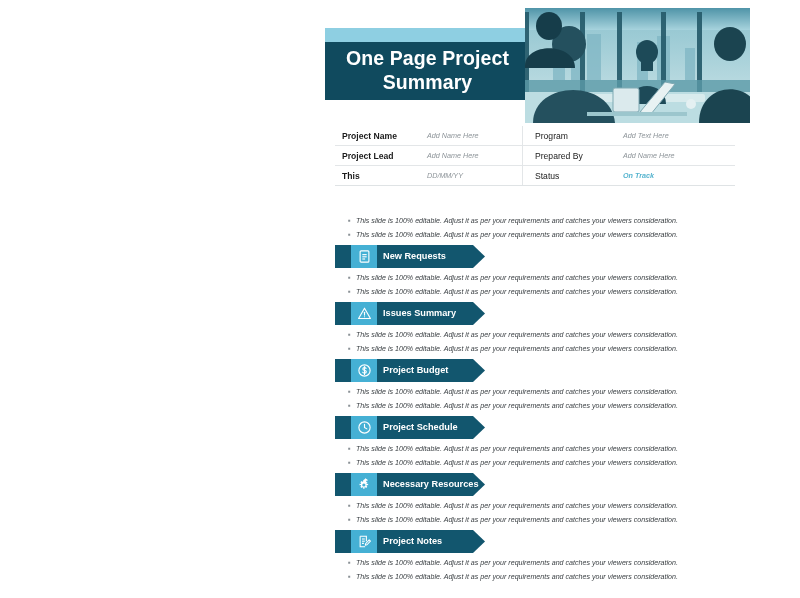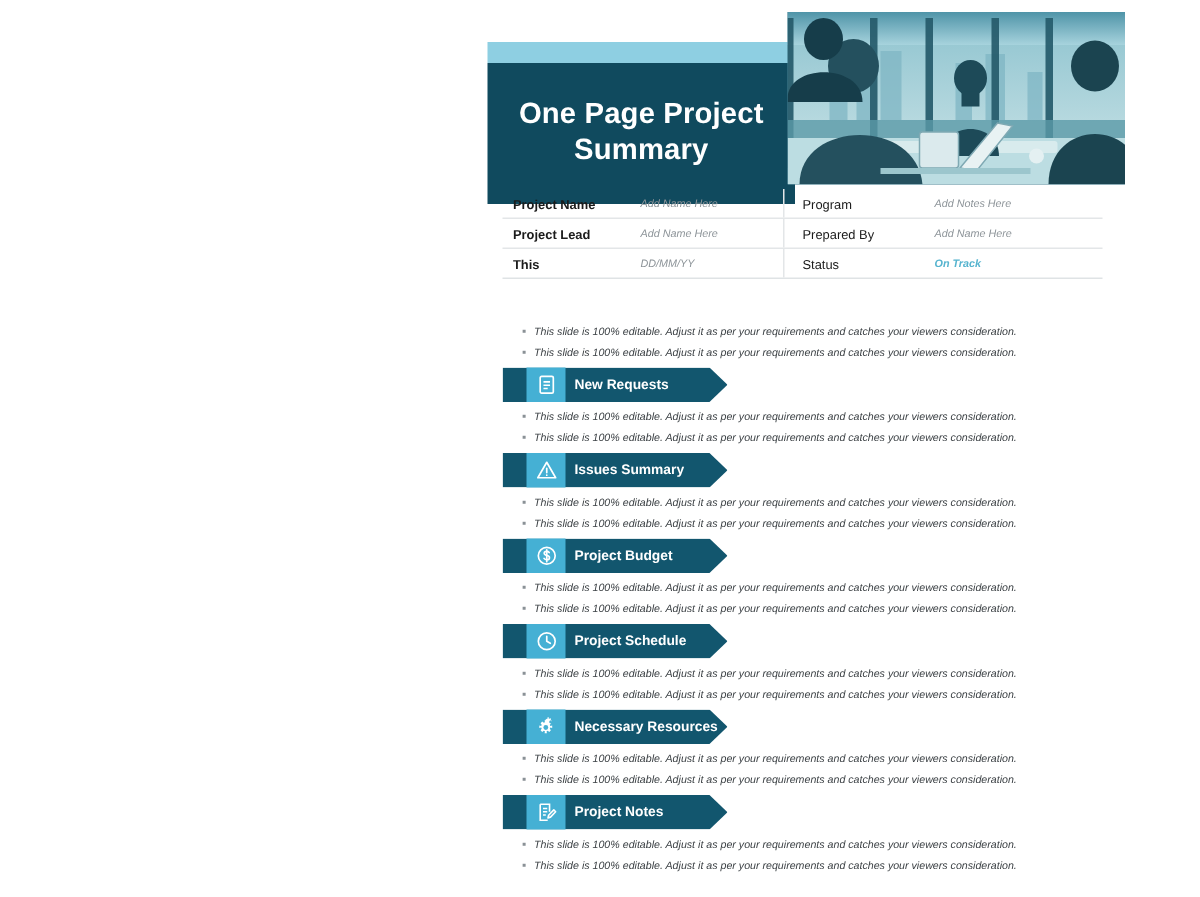--- a/index.html
+++ b/index.html
@@ -33,21 +33,21 @@
     top: 28px;
     width: 205px;
     height: 14px;
     background: #8ecfe2;
   }
   .hdr-titlebox {
     position: absolute;
     left: 0px;
     top: 42px;
     width: 205px;
-    height: 94px;
+    height: 58px;
     background: #104a5e;
     display: flex;
     align-items: center;
     justify-content: center;
   }
   .hdr-title {
     color: #ffffff;
     font-size: 19.5px;
     font-weight: bold;
     line-height: 1.22;
@@ -265,21 +265,21 @@
     </div>
   </div>
 
   <div class="info-table">
 
     <div class="info-row">
       <div class="cell-label">Project Name</div>
       <div class="cell-value">Add Name Here</div>
       <div class="col-divider"></div>
       <div class="cell-label2">Program</div>
-      <div class="cell-value2">Add Notes Here</div>
+      <div class="cell-value2">Add Text Here</div>
     </div>
 
     <div class="info-row">
       <div class="cell-label">Project Lead</div>
       <div class="cell-value">Add Name Here</div>
       <div class="col-divider"></div>
       <div class="cell-label2">Prepared By</div>
       <div class="cell-value2">Add Name Here</div>
     </div>
 

